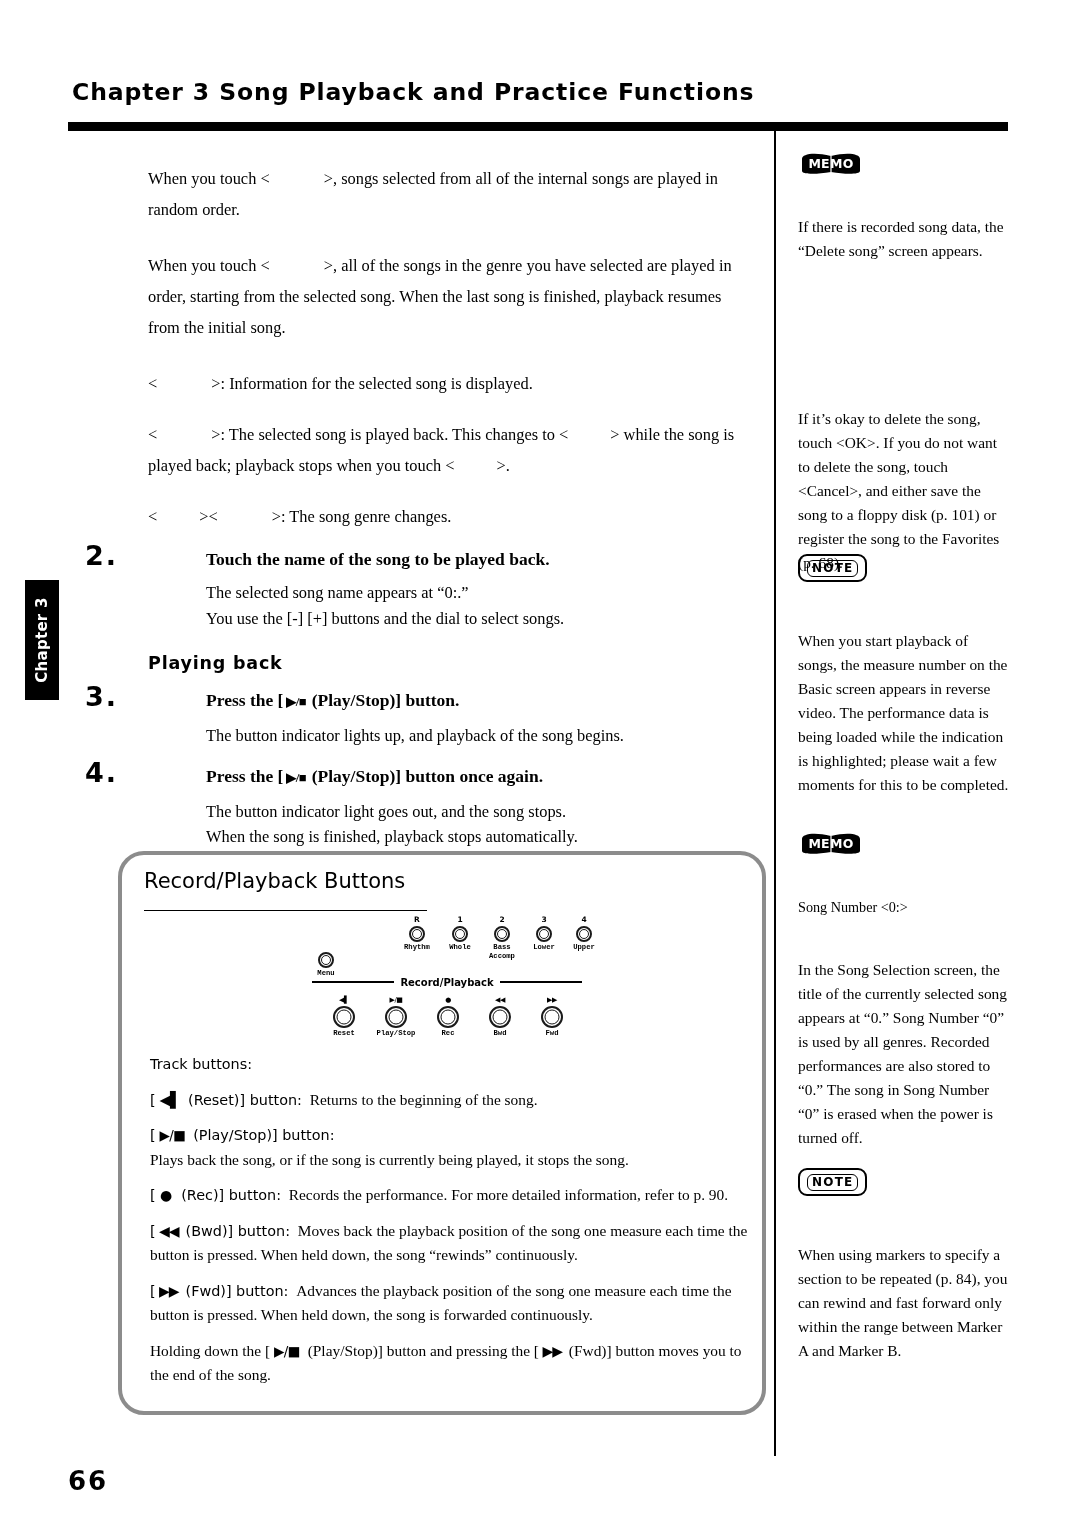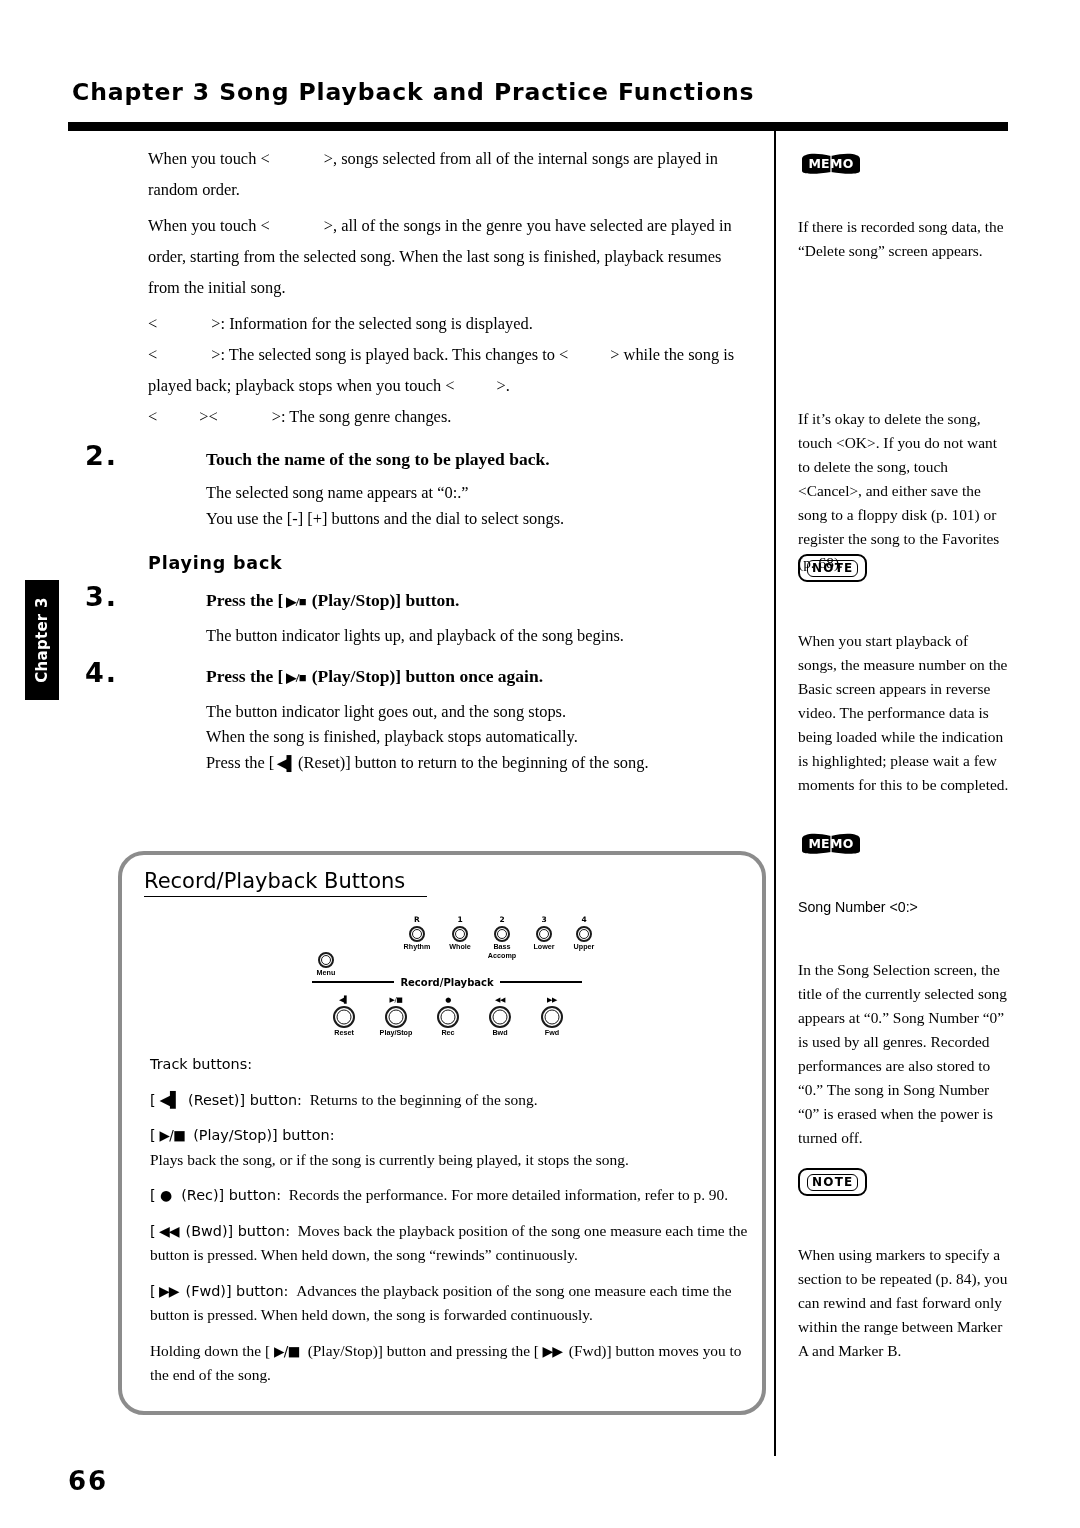--- a/index.html
+++ b/index.html
@@ -90,20 +90,21 @@
     top: 143px;
     width: 608px;
   }
 
   .para {
     font-family: "Liberation Serif", serif;
     font-size: 16.4px;
     line-height: 31px;
     color: #000;
     text-align: left;
+    margin-top: 20px;
   }
 
   .gap-s { height: 5px; }
 
   
   .icon-slot {
     display: inline-block;
     width: 54px;
   }
   .icon-slot.narrow { width: 42px; }
@@ -161,21 +162,21 @@
     background: #fff;
   }
   .rp-title {
     position: absolute;
     left: 22px;
     top: 14px;
     font-family: "DejaVu Sans", sans-serif;
     font-size: 21px;
     color: #000;
     border-bottom: 1.6px solid #000;
-    padding-bottom: 3px;
+    padding-bottom: 17px;
     padding-right: 22px;
   }
 
   .rp-body {
     position: absolute;
     left: 28px;
     top: 197px;
     width: 598px;
   }
   .rp-line {
@@ -232,21 +233,21 @@
     width: 8px; height: 8px;
     border-radius: 50%;
     border: 1.2px solid #1a1a1a;
   }
   .knob-circle.big {
     width: 22px; height: 22px;
     border-width: 2.2px;
   }
   .knob-circle.big::after { width: 13px; height: 13px; }
   .knob-label {
-    font-family: Liberation Sans, sans-serif;
+    font-family: Liberation Mono, monospace;
     font-weight: bold;
     font-size: 7.2px;
     line-height: 8.5px;
     color: #000;
     white-space: pre-line;
     text-align: center;
   }
   .knob-sym {
     font-size: 7px;
     color: #000;
@@ -297,21 +298,21 @@
   }
   .side-block { position: absolute; width: 212px; }
   .side-text {
     font-family: "Liberation Serif", serif;
     font-size: 15.4px;
     line-height: 24px;
     color: #000;
     margin-top: 39px;
   }
   .side-text.sans {
-    font-family: Liberation Sans, sans-serif;
+    font-family: Liberation Serif, serif;
     font-size: 14.2px;
     line-height: 24px;
   }
 
   
   .memo-badge {
     width: 66px; height: 26px;
     position: relative;
     margin-bottom: 6px;
   }

